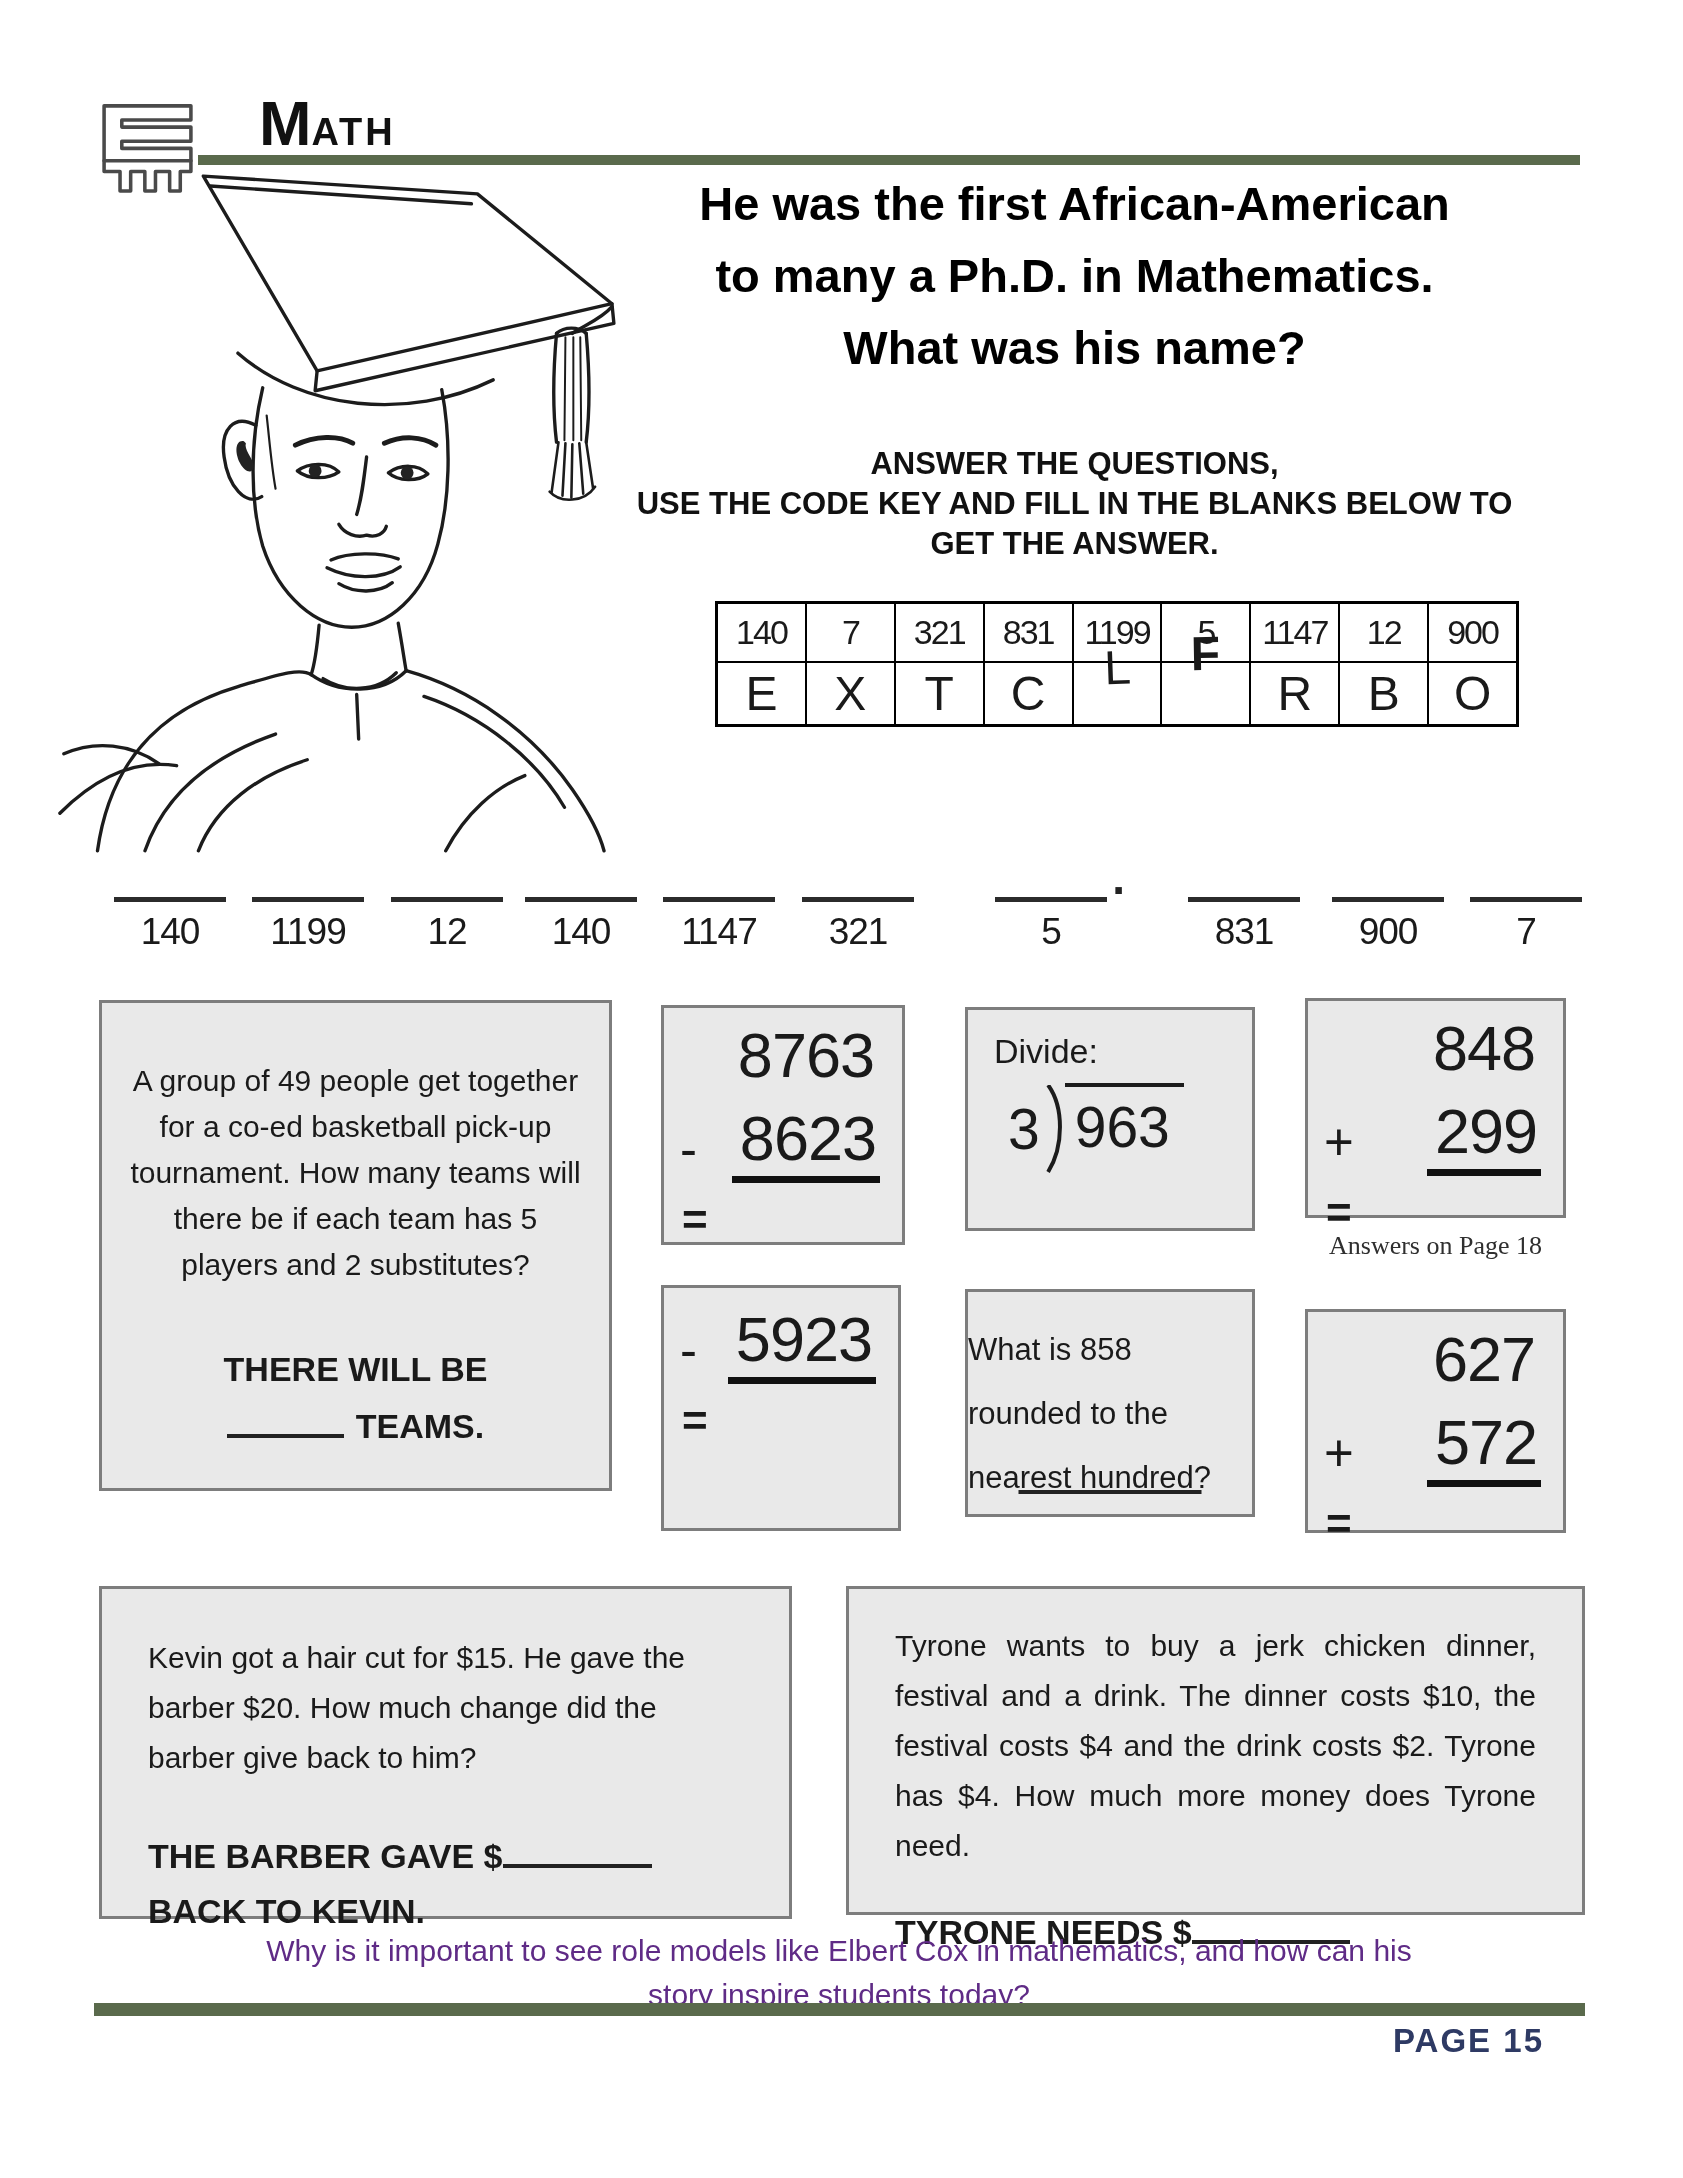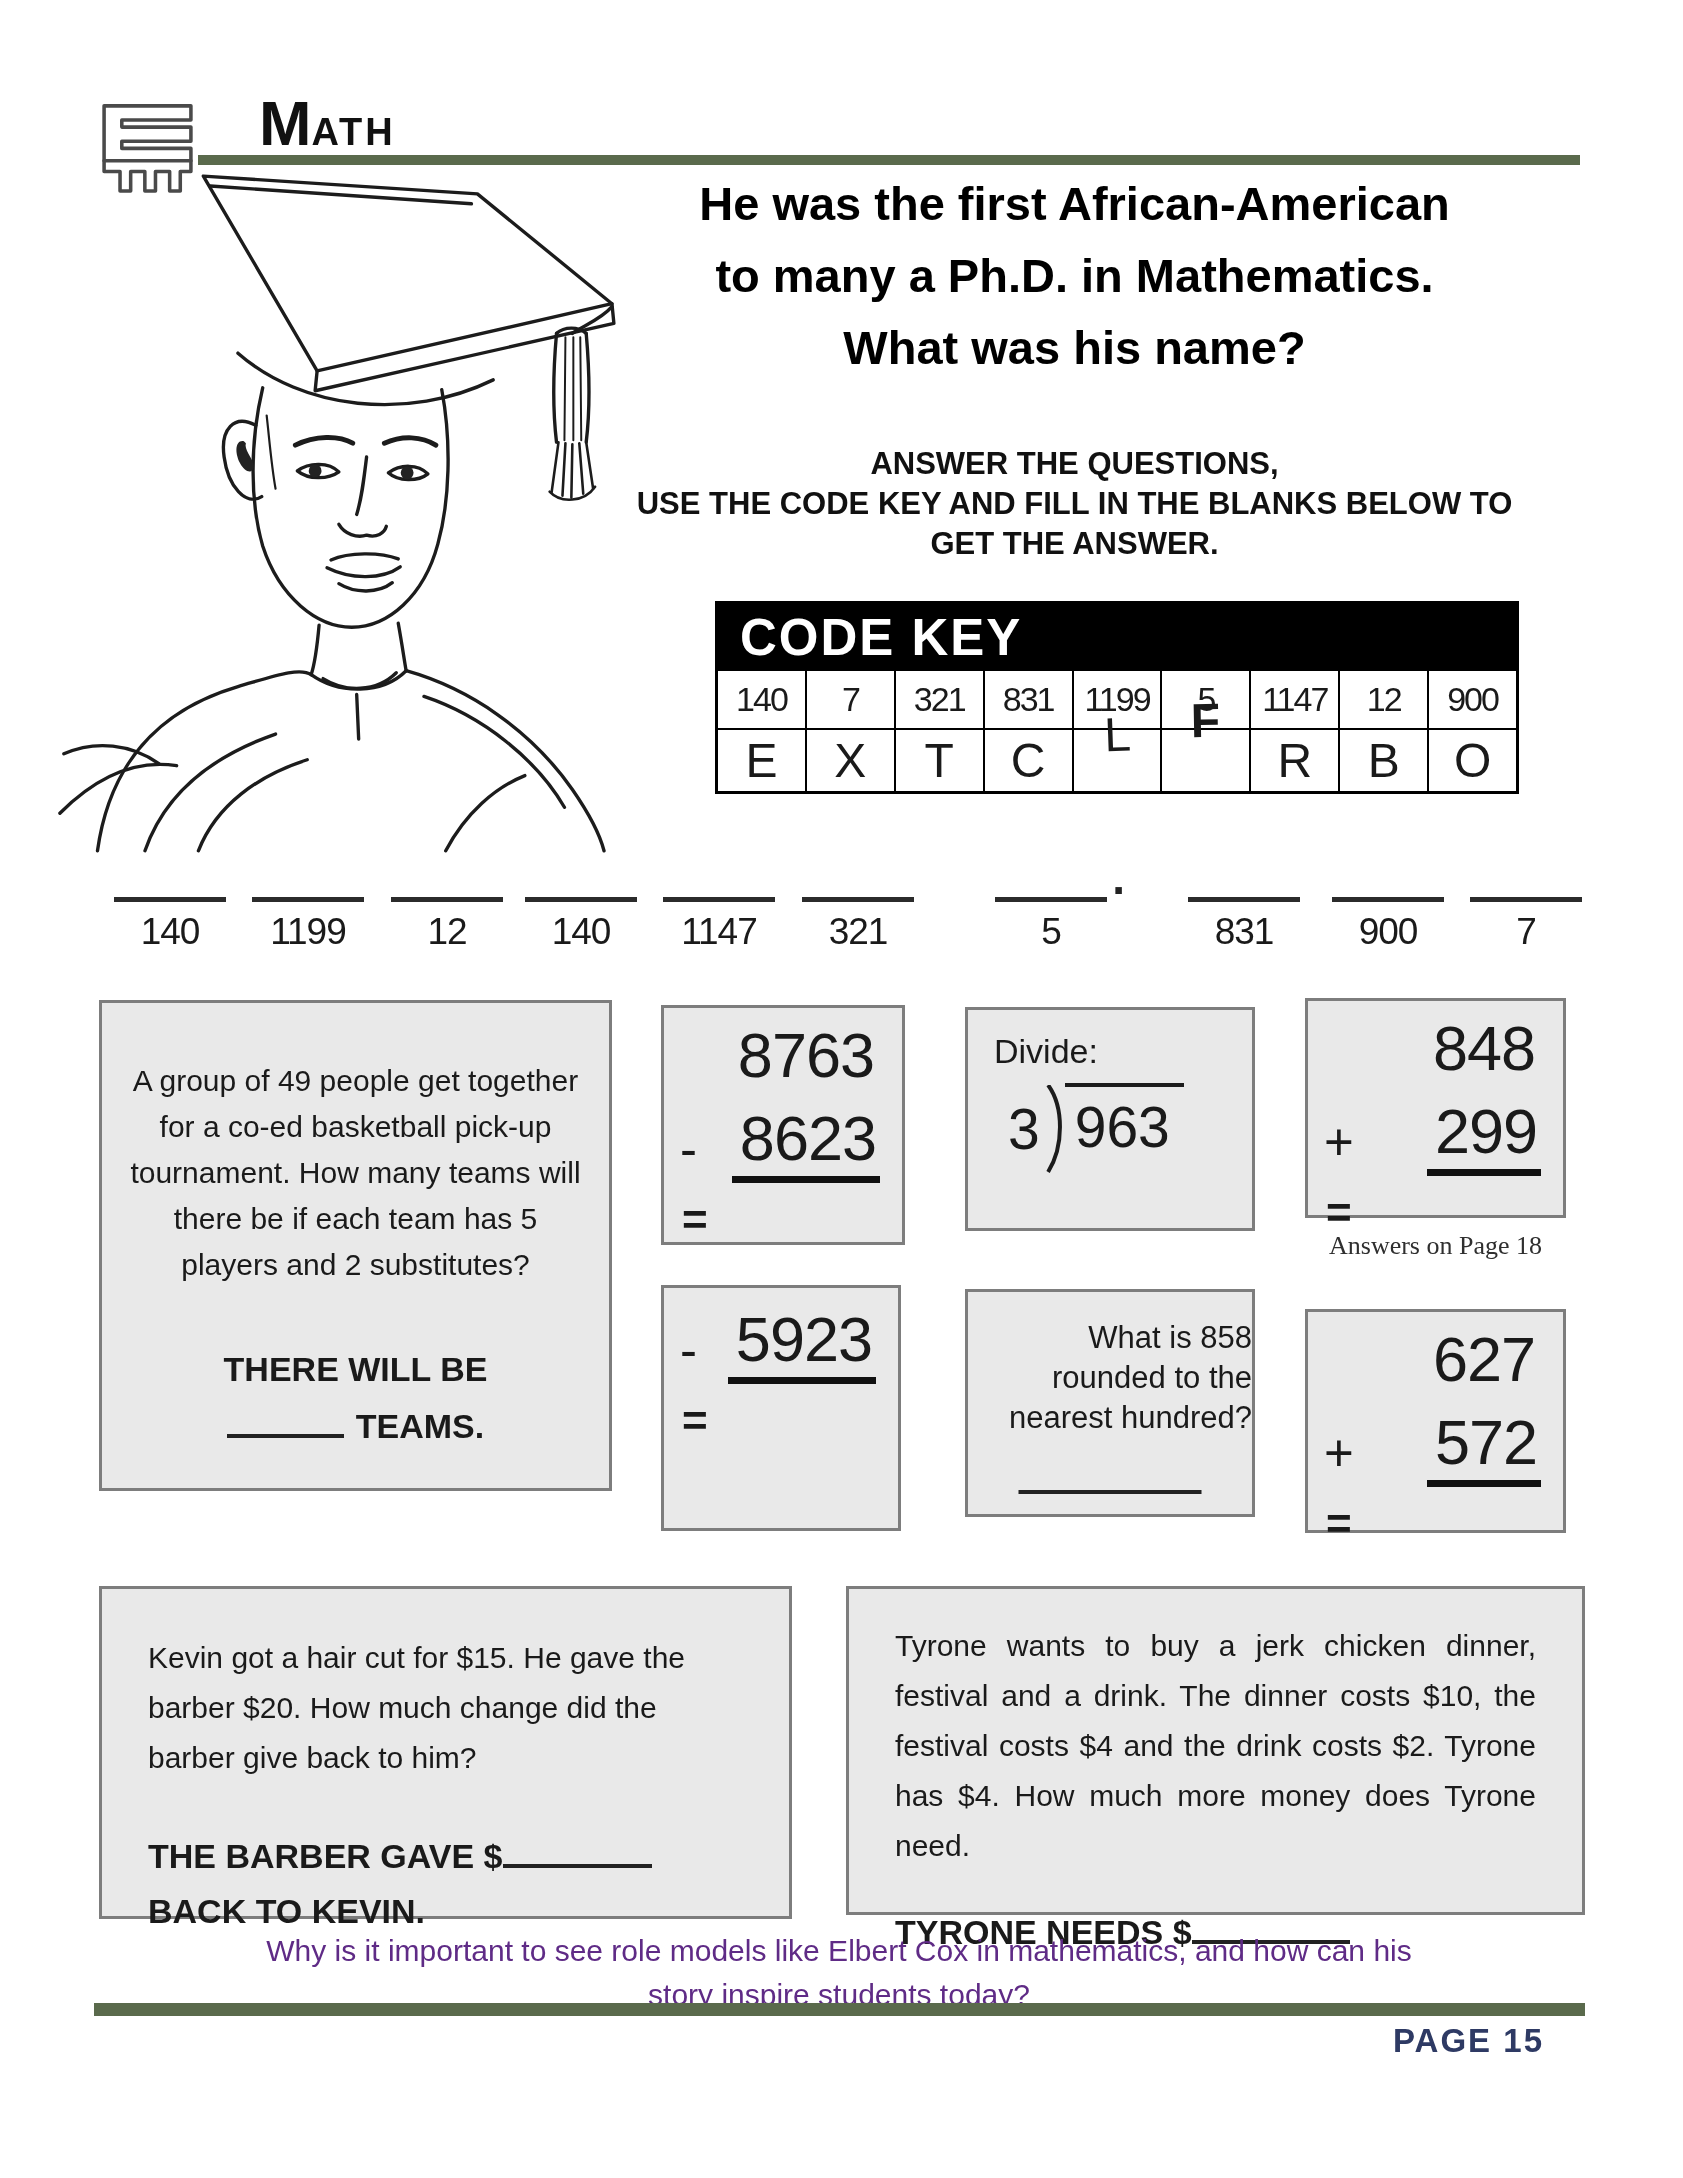--- a/index.html
+++ b/index.html
@@ -55,21 +55,21 @@
   .mb-op{font-size:51px;line-height:1;margin-right:auto;padding-bottom:8px;}
   .mb-num2{font-size:63px;line-height:1;border-bottom:7px solid #111;
            padding:0 4px 6px 8px;letter-spacing:-1px;}
   .mb-eq{font-size:44px;font-weight:bold;padding:12px 0 0 18px;}
   .div-label{font-size:34px;padding:22px 0 0 26px;}
   .division{display:flex;align-items:flex-start;padding:12px 0 0 40px;}
   .divisor{font-size:57px;line-height:1;padding-top:18px;}
   .div-bracket{margin:2px 0 0 6px;}
   .dividend{font-size:57px;line-height:1.15;border-top:4px solid #1c1c1c;
             padding:8px 14px 0 10px;margin-left:-3px;}
-  .round-text{padding-top:26px;font-size:31px;line-height:40px;text-align:right;}
+  .round-text{padding-top:26px;font-size:31px;line-height:64px;text-align:left;}
   .round-blank{position:absolute;bottom:20px;left:50%;transform:translateX(-50%);
                width:183px;border-bottom:4px solid #222;height:2px;}
   .note{position:absolute;left:1287px;top:1231px;width:297px;text-align:center;
         font-family:"Liberation Serif",serif;font-size:26px;color:#2f2f2f;}
   .wp-text{padding:44px 46px 0;font-size:30px;line-height:50px;}
   .wp-text.justify{text-align:justify;padding-top:32px;}
   .wp-answer{padding:46px 46px 0;font-size:34px;font-weight:bold;line-height:55px;}
   .wp-answer.tight{padding-top:34px;}
   .wp-blank{display:inline-block;width:149px;height:34px;border-bottom:4px solid #222;
             vertical-align:baseline;}
@@ -156,21 +156,20 @@
     <div>What was his name?</div>
   </div>
 
   <div class="instructions">
     <div>ANSWER THE QUESTIONS,</div>
     <div>USE THE CODE KEY AND FILL IN THE BLANKS BELOW TO</div>
     <div>GET THE ANSWER.</div>
   </div>
 
   <div class="codekey">
-    <div class="ck-header">CODE KEY</div>
     <div class="ck-grid">
       <div class="ck-col">
         <div class="ck-num">140</div>
         <div class="ck-letter">E</div>
       </div>
       <div class="ck-col">
         <div class="ck-num">7</div>
         <div class="ck-letter">X</div>
       </div>
       <div class="ck-col">

